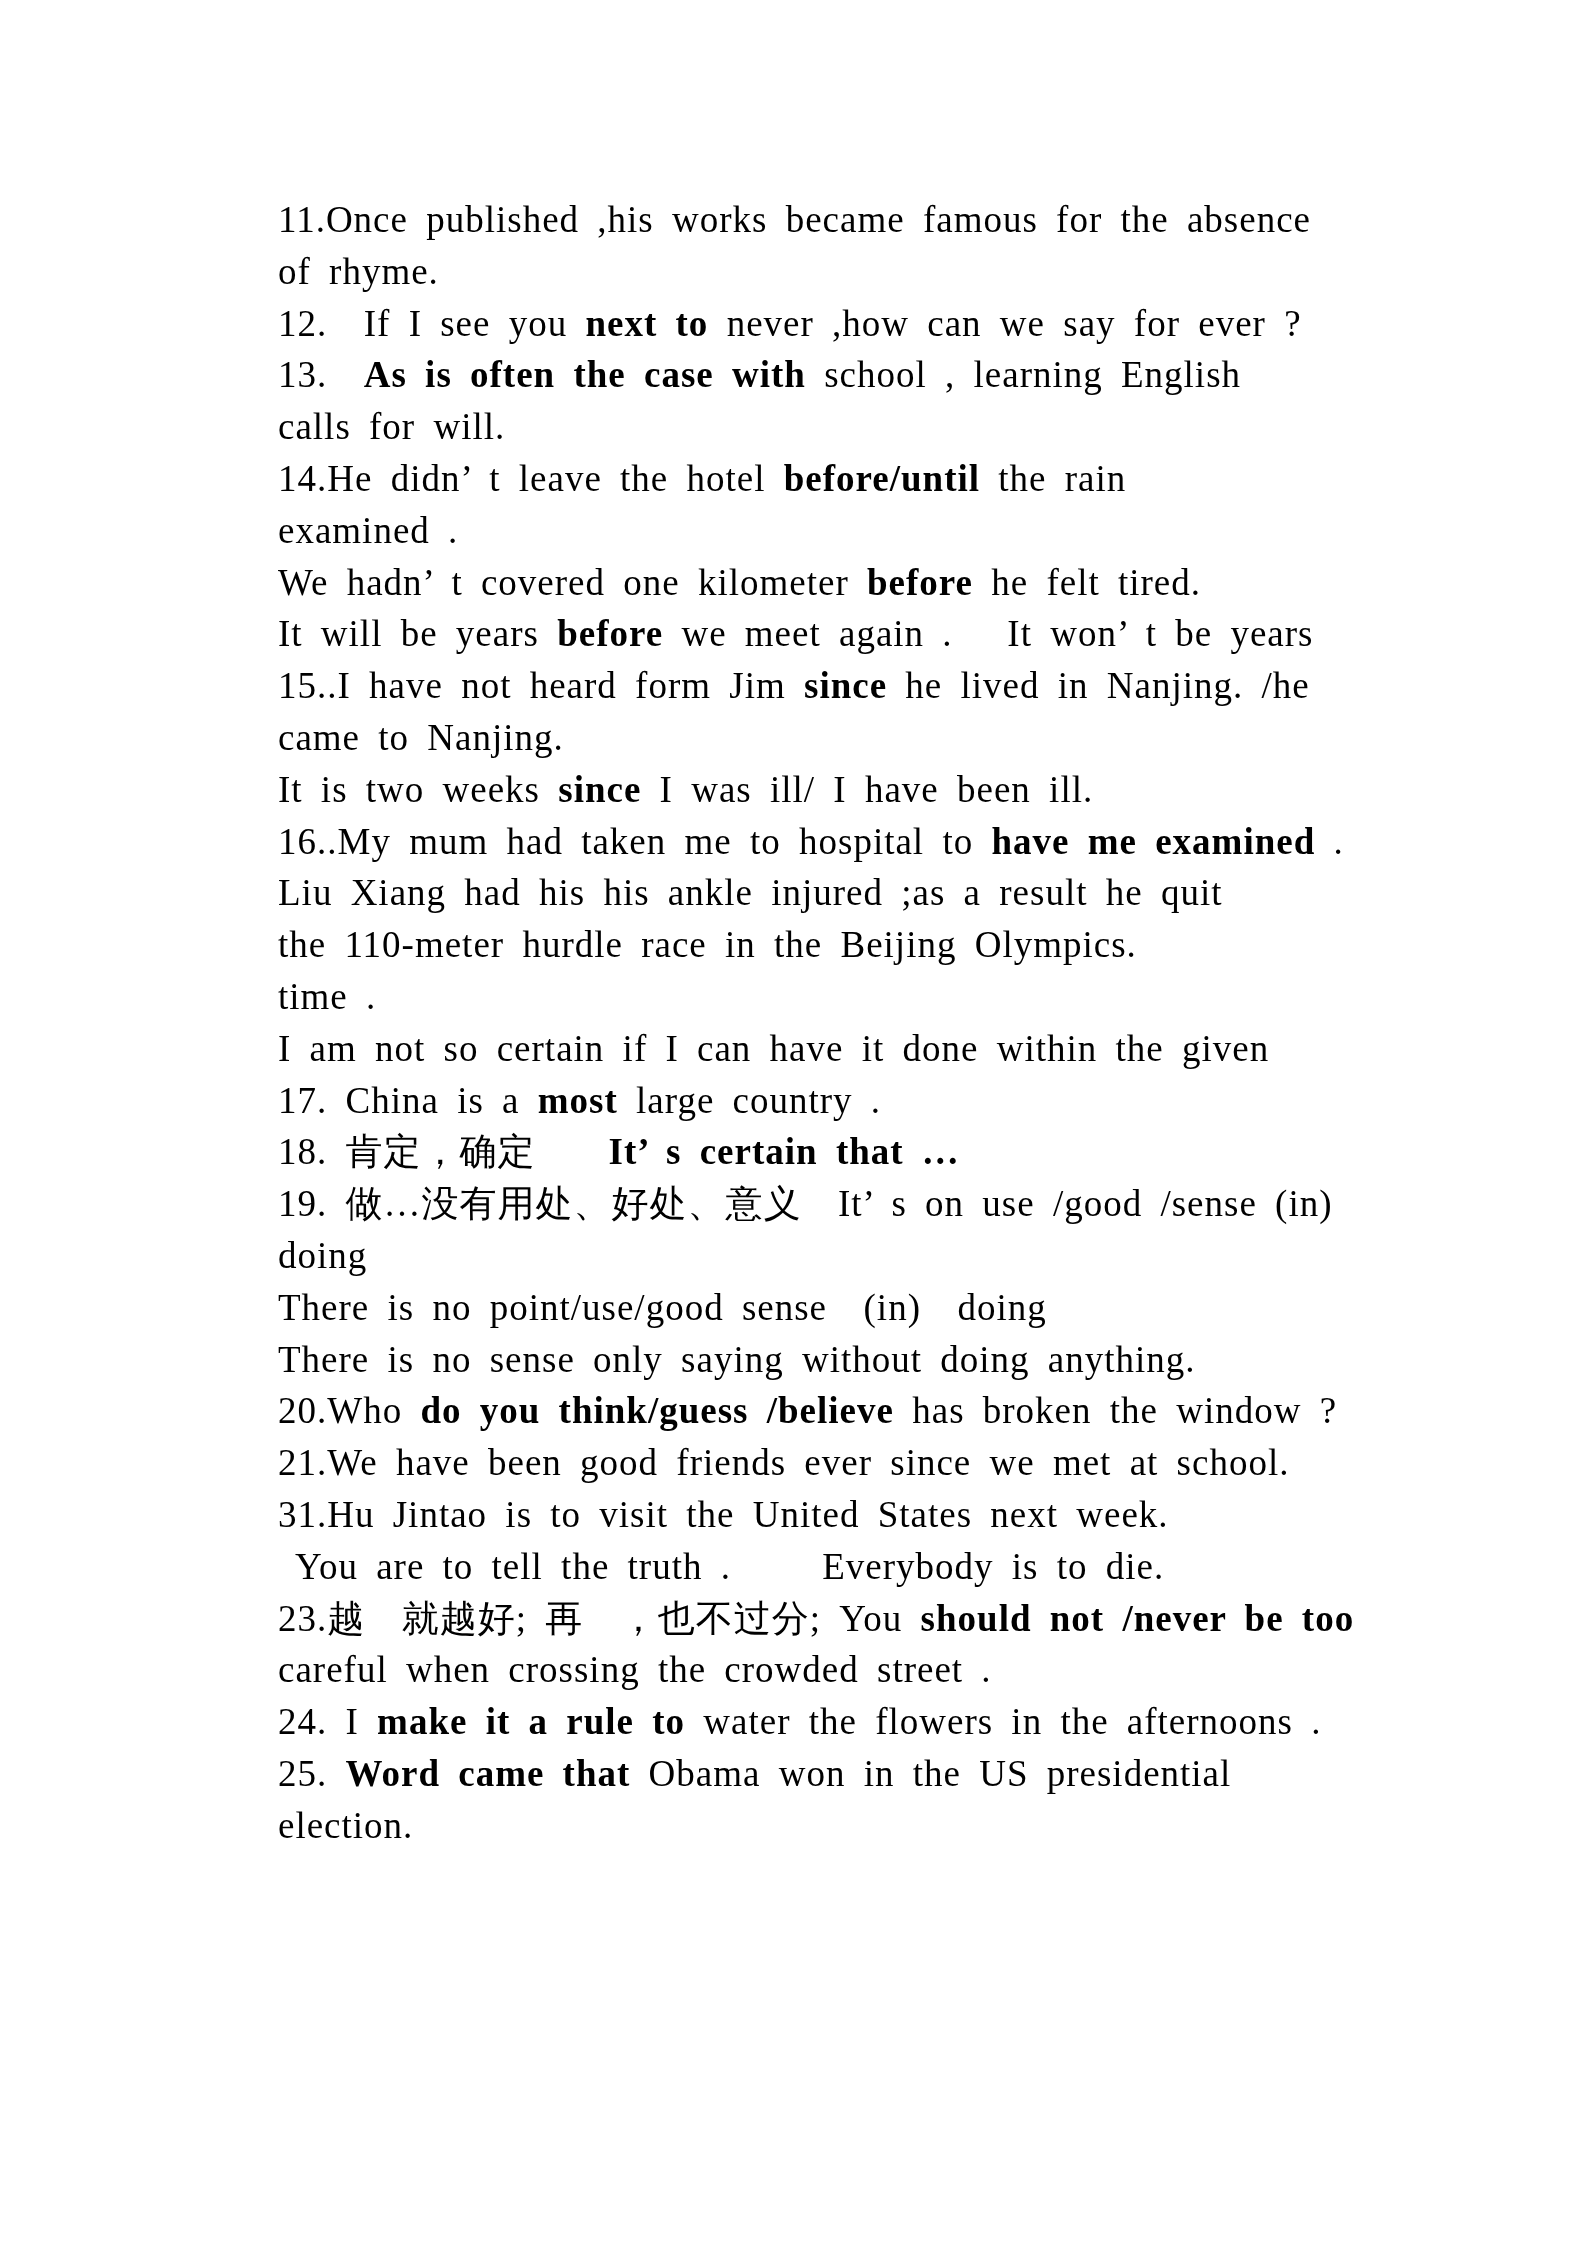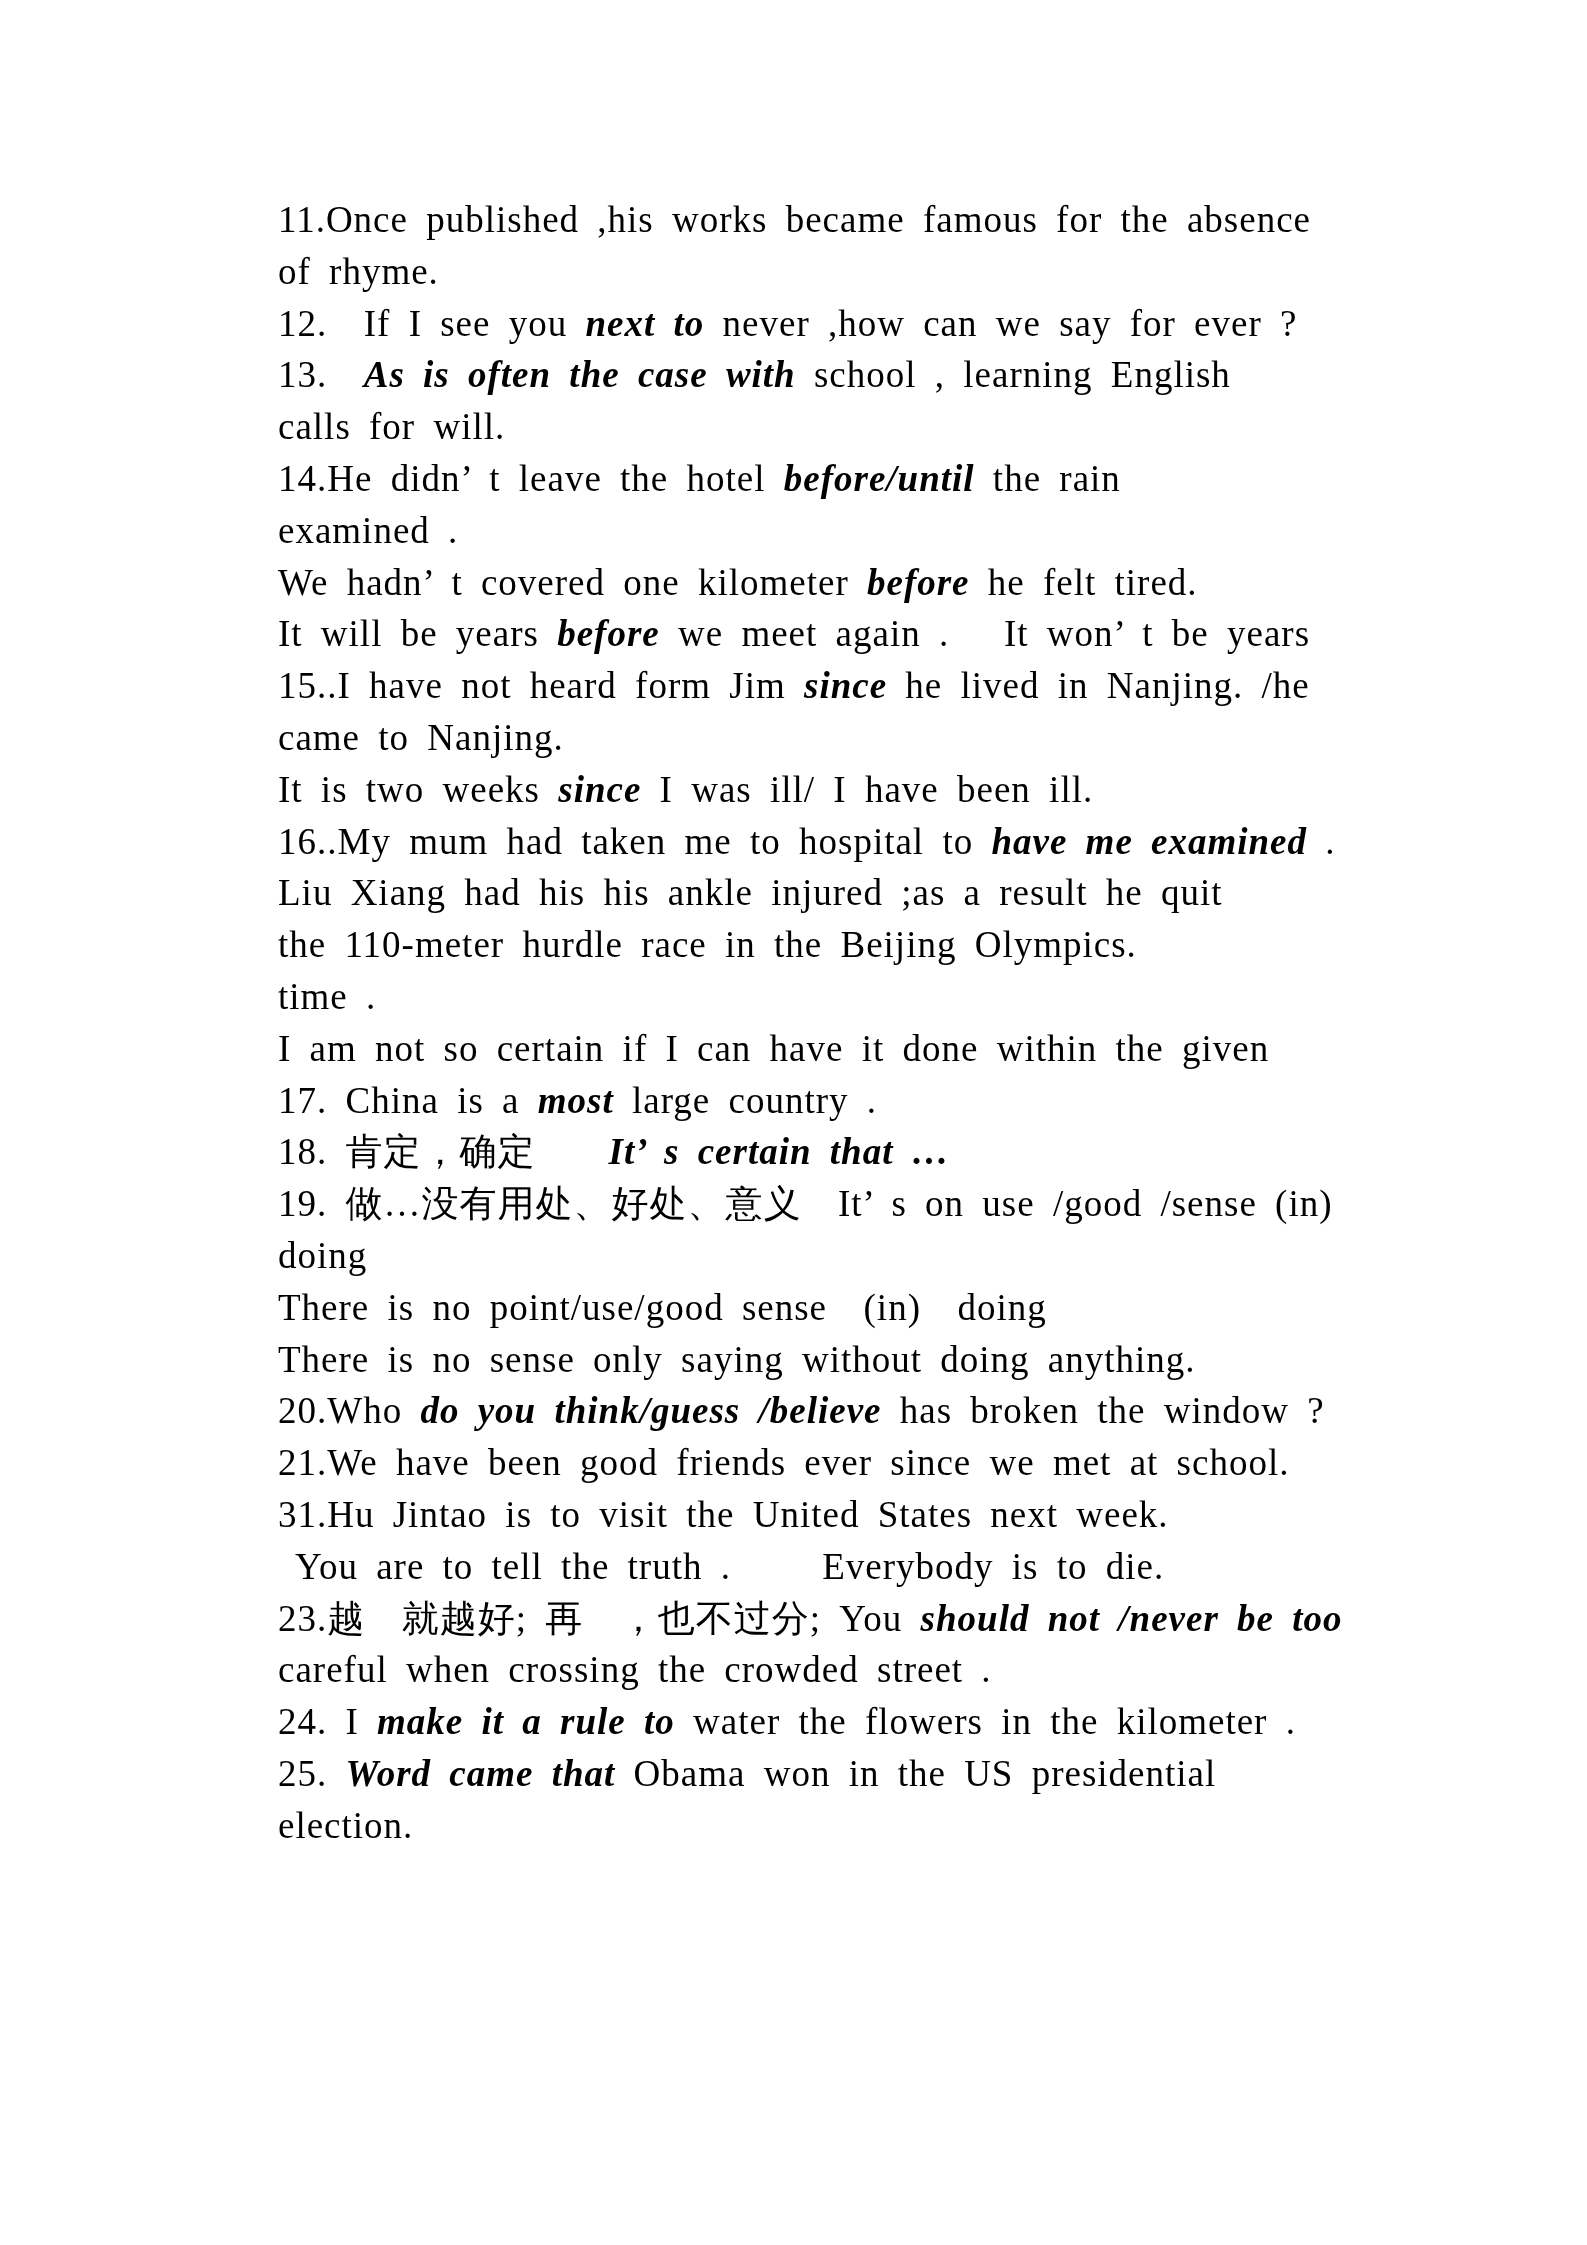--- a/index.html
+++ b/index.html
@@ -24,21 +24,21 @@
   .line {
     white-space: pre;
     font-family: "Liberation Serif", "DejaVu Serif", serif;
     font-size: 37px;
     line-height: 51.8px;
     color: #000000;
     letter-spacing: 1px;
     word-spacing: 8px;
   }
   .seg { font-weight: normal; }
-  .seg.b { font-weight: bold; font-style: italic; }
+  .seg.b { font-weight: bold; }
 </style>
 </head>
 <body>
 
 <div class="page">
   <div class="content" id="doc-content">
       <div class="line"><span class="seg">11.Once published ,his works became famous for the absence</span></div>
       <div class="line"><span class="seg">of rhyme.</span></div>
       <div class="line"><span class="seg">12.  If I see you </span><span class="seg b">next to</span><span class="seg"> never ,how can we say for ever ?</span></div>
       <div class="line"><span class="seg">13.  </span><span class="seg b">As is often the case with</span><span class="seg"> school , learning English</span></div>
@@ -60,17 +60,17 @@
       <div class="line"><span class="seg">19. 做…没有用处、好处、意义  It’ s on use /good /sense (in)</span></div>
       <div class="line"><span class="seg">doing</span></div>
       <div class="line"><span class="seg">There is no point/use/good sense  (in)  doing</span></div>
       <div class="line"><span class="seg">There is no sense only saying without doing anything.</span></div>
       <div class="line"><span class="seg">20.Who </span><span class="seg b">do you think/guess /believe</span><span class="seg"> has broken the window ?</span></div>
       <div class="line"><span class="seg">21.We have been good friends ever since we met at school.</span></div>
       <div class="line"><span class="seg">31.Hu Jintao is to visit the United States next week.</span></div>
       <div class="line"><span class="seg"> You are to tell the truth .     Everybody is to die.</span></div>
       <div class="line"><span class="seg">23.越  就越好; 再  ，也不过分; You </span><span class="seg b">should not /never be too</span></div>
       <div class="line"><span class="seg">careful when crossing the crowded street .</span></div>
-      <div class="line"><span class="seg">24. I </span><span class="seg b">make it a rule to</span><span class="seg"> water the flowers in the kilometer .</span></div>
+      <div class="line"><span class="seg">24. I </span><span class="seg b">make it a rule to</span><span class="seg"> water the flowers in the afternoons .</span></div>
       <div class="line"><span class="seg">25. </span><span class="seg b">Word came that</span><span class="seg"> Obama won in the US presidential</span></div>
       <div class="line"><span class="seg">election.</span></div>
     </div>
 </div>
 
 </body></html>

